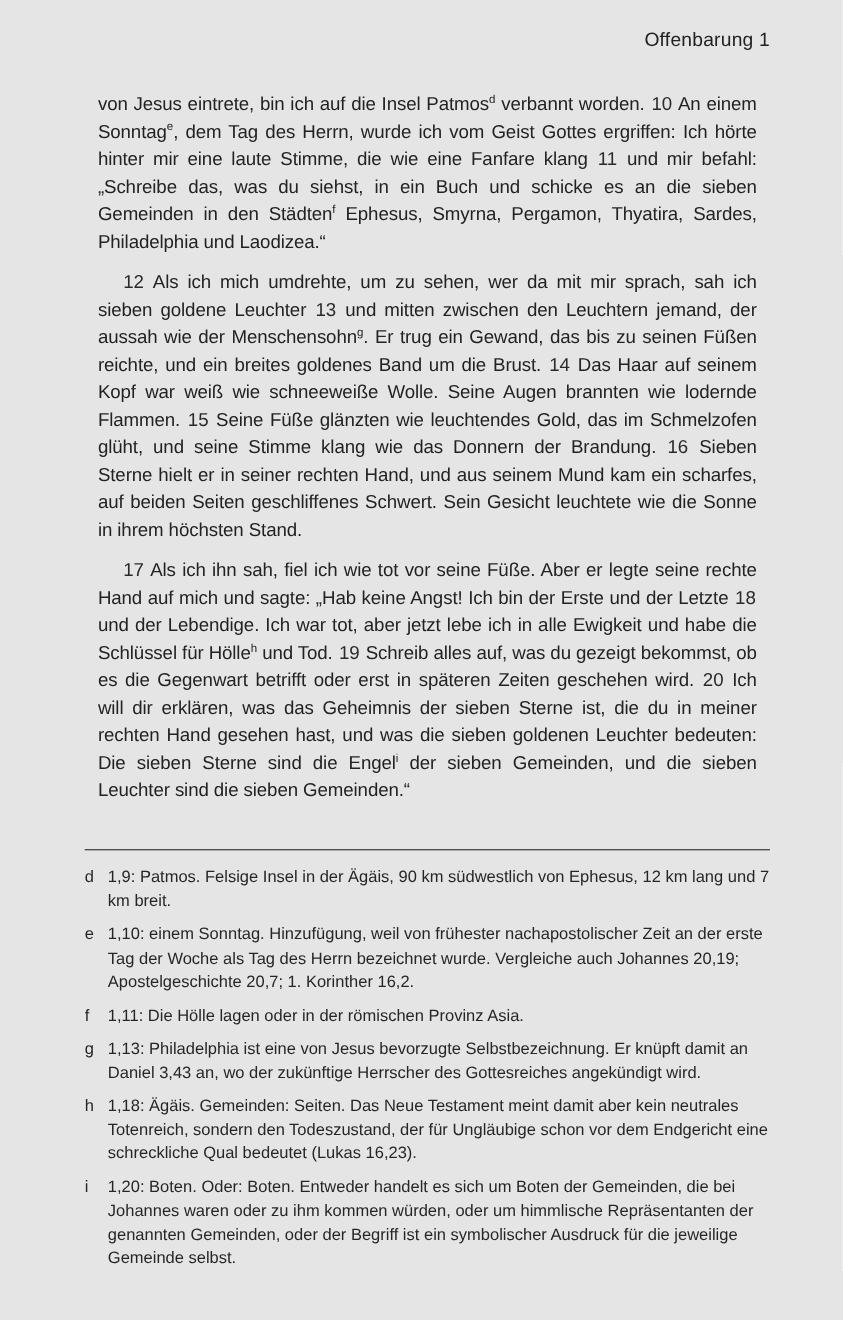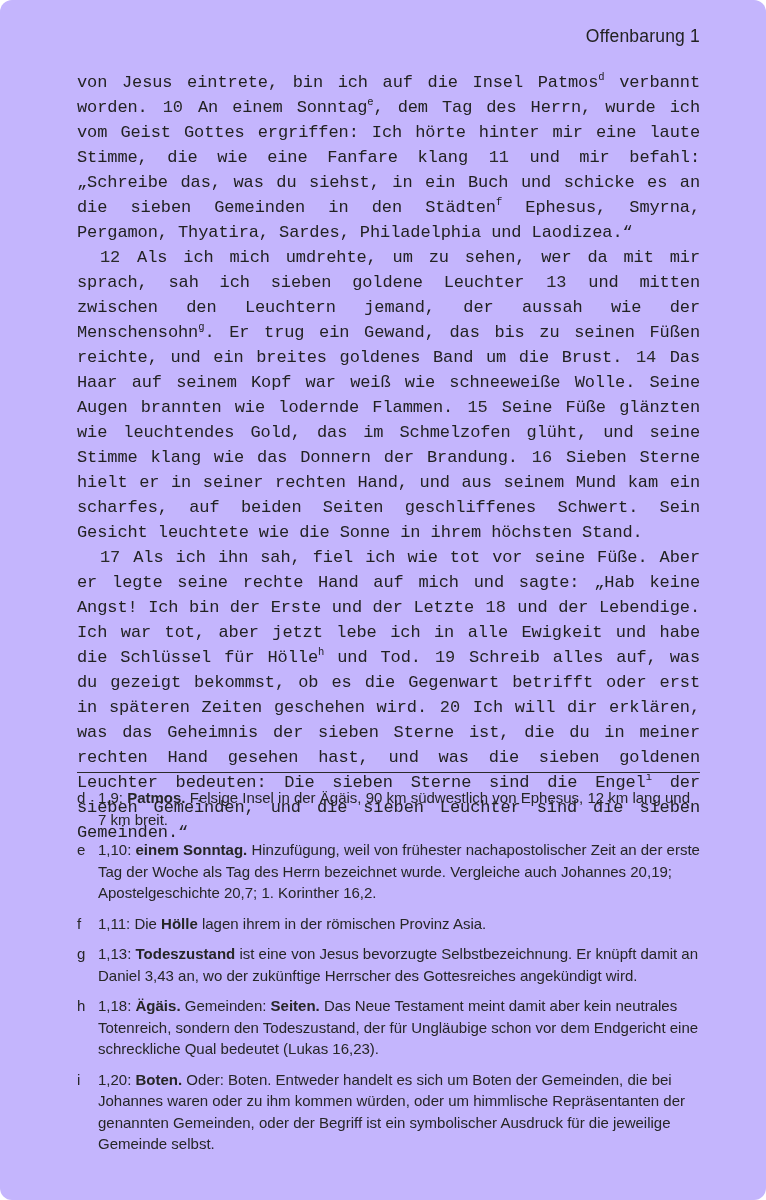--- a/index.html
+++ b/index.html
@@ -8,22 +8,21 @@
     width: 766px;
     height: 1200px;
     position: relative;
     font-family: "Liberation Sans", "DejaVu Sans", sans-serif;
     color: #1f1f1f;
     overflow: hidden;
   }
   .page {
     position: absolute;
     inset: 0;
-    background: #c4b5fd;
-    border-radius: 12px;
+    background: #e5e5e5;
   }
   
   .running-header {
     position: absolute;
     top: 26px;
     left: 77px;
     width: 623px;
     text-align: right;
     font-size: 17.5px;
     letter-spacing: 0.2px;
@@ -34,21 +33,21 @@
     position: absolute;
     top: 70px;
     left: 77px;
     width: 623px;
     font-size: 17px;
     line-height: 25px;
     text-align: justify;
     letter-spacing: -0.1px;
     color: #222;
   }
-  .para { margin: 0; font-family: Liberation Mono, monospace; }
+  .para { margin: 12px; }
   .para.indent { text-indent: 22px; }
   .seg-verse {
     padding: 0 1px;
     color: #2a2a2a;
   }
   .seg-note {
     font-size: 10.5px;
     vertical-align: super;
     line-height: 0;
   }
@@ -67,21 +66,21 @@
   .footnote {
     display: grid;
     grid-template-columns: 21px 1fr;
     font-size: 15px;
     line-height: 21.5px;
     margin-bottom: 9px;
     color: #262626;
     text-align: left;
   }
   .fn-letter { }
-  .fn-bold { font-weight: bold; }
+  .fn-bold { font-weight: normal; }
   
   .page-number {
     position: absolute;
     top: 1108px;
     left: 77px;
     width: 623px;
     text-align: right;
     font-size: 20px;
     font-weight: bold;
     color: #1d1d1d;
@@ -108,25 +107,25 @@
         <div class="footnote">
           <span class="fn-letter">d</span>
           <span class="fn-text"><span>1,9: </span><span class="fn-bold">Patmos.</span><span> Felsige Insel in der Ägäis, 90 km südwestlich von Ephesus, 12 km lang und 7 km breit.</span></span>
         </div>
         <div class="footnote">
           <span class="fn-letter">e</span>
           <span class="fn-text"><span>1,10: </span><span class="fn-bold">einem Sonntag.</span><span> Hinzufügung, weil von frühester nachapostolischer Zeit an der erste Tag der Woche als Tag des Herrn bezeichnet wurde. Vergleiche auch Johannes 20,19; Apostelgeschichte 20,7; 1. Korinther 16,2.</span></span>
         </div>
         <div class="footnote">
           <span class="fn-letter">f</span>
-          <span class="fn-text"><span>1,11: Die </span><span class="fn-bold">Hölle</span><span> lagen ihrem in der römischen Provinz Asia.</span></span>
+          <span class="fn-text"><span>1,11: Die </span><span class="fn-bold">Hölle</span><span> lagen oder in der römischen Provinz Asia.</span></span>
         </div>
         <div class="footnote">
           <span class="fn-letter">g</span>
-          <span class="fn-text"><span>1,13: </span><span class="fn-bold">Todeszustand</span><span> ist eine von Jesus bevorzugte Selbstbezeichnung. Er knüpft damit an Daniel 3,43 an, wo der zukünftige Herrscher des Gottesreiches angekündigt wird.</span></span>
+          <span class="fn-text"><span>1,13: </span><span class="fn-bold">Philadelphia</span><span> ist eine von Jesus bevorzugte Selbstbezeichnung. Er knüpft damit an Daniel 3,43 an, wo der zukünftige Herrscher des Gottesreiches angekündigt wird.</span></span>
         </div>
         <div class="footnote">
           <span class="fn-letter">h</span>
           <span class="fn-text"><span>1,18: </span><span class="fn-bold">Ägäis.</span><span> Gemeinden: </span><span class="fn-bold">Seiten.</span><span> Das Neue Testament meint damit aber kein neutrales Totenreich, sondern den Todeszustand, der für Ungläubige schon vor dem Endgericht eine schreckliche Qual bedeutet (Lukas 16,23).</span></span>
         </div>
         <div class="footnote">
           <span class="fn-letter">i</span>
           <span class="fn-text"><span>1,20: </span><span class="fn-bold">Boten.</span><span> Oder: Boten. Entweder handelt es sich um Boten der Gemeinden, die bei Johannes waren oder zu ihm kommen würden, oder um himmlische Repräsentanten der genannten Gemeinden, oder der Begriff ist ein symbolischer Ausdruck für die jeweilige Gemeinde selbst.</span></span>
         </div>
       </div>

